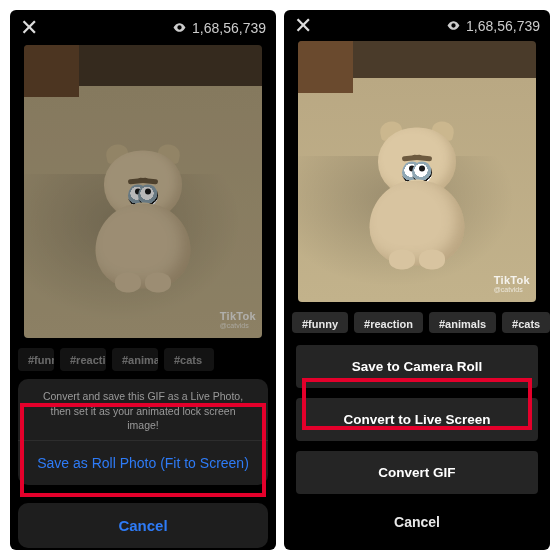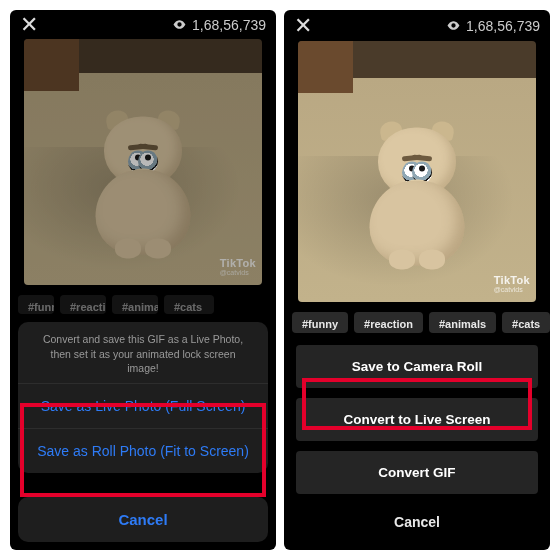--- a/index.html
+++ b/index.html
@@ -116,21 +116,21 @@
 
   .tags {
     display:flex; gap:6px; padding:10px 8px 8px 8px; overflow:hidden;
   }
   .tags.dim { filter: brightness(.45); }
   .tag {
     background:#2b2b2b; color:#e8e8e8; font-size:11px; font-weight:600;
     padding:6px 10px; border-radius:4px; white-space:nowrap;
   }
 
-  .sheetstack { padding: 0 8px 8px 8px; display:flex; flex-direction:column; gap:24px; }
+  .sheetstack { padding: 0 8px 2px 8px; display:flex; flex-direction:column; gap:18px; }
   .sheet {
     background:#1e1e1e; border-radius:10px; overflow:hidden;
   }
   .sheet .desc {
     color:#9a9a9a; font-size:10.5px; text-align:center; padding:10px 18px 8px;
     line-height:1.35;
   }
   .sheet .opt {
     color:#2e7bf6; font-size:14px; text-align:center; padding:14px 6px;
     border-top:1px solid rgba(255,255,255,0.07); cursor:pointer;
@@ -199,21 +199,20 @@
     <div class="tags dim">
       <div class="tag" style="width:36px;overflow:hidden">#funny</div>
       <div class="tag" style="width:46px;overflow:hidden">#reaction</div>
       <div class="tag" style="width:46px;overflow:hidden">#animals</div>
       <div class="tag" style="width:50px;overflow:hidden">#cats</div>
     </div>
 
     <div class="sheetstack">
       <div class="sheet">
         <div class="desc">Convert and save this GIF as a Live Photo, then set it as your animated lock screen image!</div>
-        <div class="opt">Save as Live Photo (Full Screen)</div>
         <div class="opt">Save as Roll Photo (Fit to Screen)</div>
       </div>
       <div class="cancel">Cancel</div>
     </div>
 
     <div class="redbox a"></div>
   </div>
 
   <div class="phone">
     <div class="topbar">

